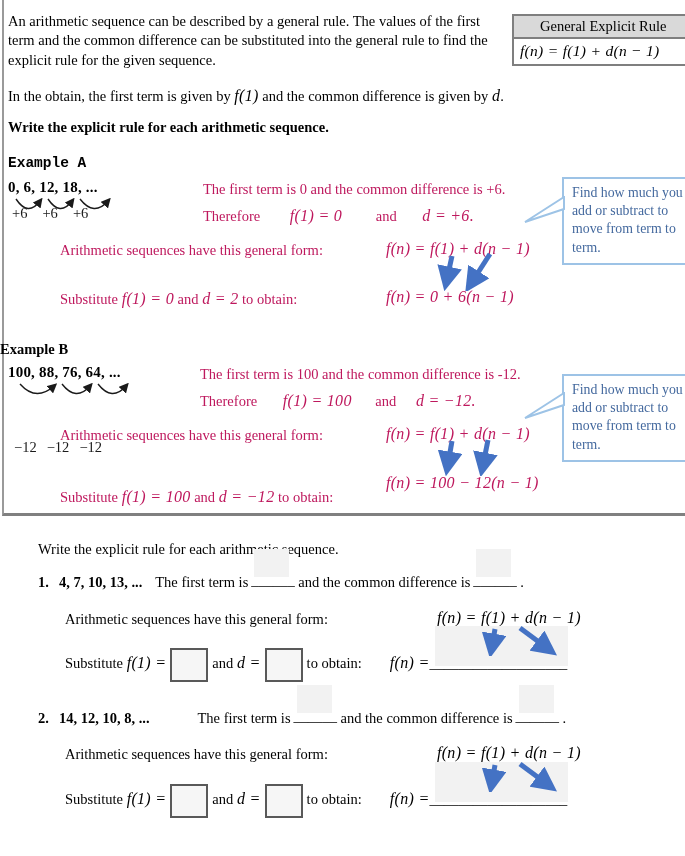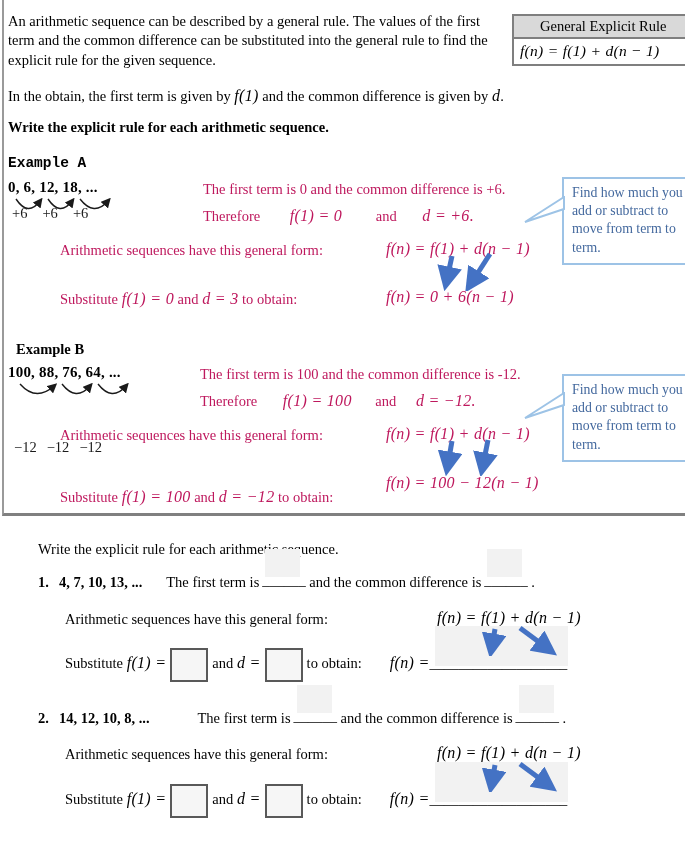--- a/index.html
+++ b/index.html
@@ -104,25 +104,25 @@
 <svg class="abs" style="left:428px; top:253px;" width="80" height="38">
   <defs>
       <marker id="mahA" markerWidth="5" markerHeight="5" refX="2.5" refY="2.5" orient="auto">
         <path d="M0,0 L5,2.5 L0,5 z" fill="#4472C4"></path>
       </marker>
     </defs>
   <line x1="24" y1="3" x2="19" y2="26" stroke="#4472C4" stroke-width="5" marker-end="url(#mahA)"></line>
   <line x1="62" y1="1" x2="44" y2="29" stroke="#4472C4" stroke-width="5" marker-end="url(#mahA)"></line>
 </svg>
 <div class="abs blue" style="left:60px; top:290px;">
-  <span>Substitute </span><span class="math">f(1) = 0</span><span> and </span><span class="math">d = 3</span><span> to obtain:</span>
+  <span>Substitute </span><span class="math">f(1) = 0</span><span> and </span><span class="math">d = 2</span><span> to obtain:</span>
 </div>
 <div class="abs blue math" style="left:386px; top:288px;">f(n) = 0 +  6(n − 1)</div>
 
-<div class="abs b" style="left:16px; top:341px;text-align:right;">Example B</div>
+<div class="abs b" style="left:0; top:341px;text-align:right;">Example B</div>
 
 <div class="abs b seq" style="left:8px; top:364px;">100,  88,  76,  64, ...</div>
 <svg class="abs" style="left:10px; top:381px;" width="170" height="20">
   <defs>
       <marker id="mseqB" markerWidth="7" markerHeight="7" refX="4" refY="3.5" orient="auto">
         <path d="M0,0 L7,3.5 L0,7 z" fill="#1a1a1a"></path>
       </marker>
     </defs>
   <path d="M10,3 Q26,21 44,5" fill="none" stroke="#1a1a1a" stroke-width="1.4" marker-end="url(#mseqB)"></path>
   <path d="M52,3 Q66,21 80,5" fill="none" stroke="#1a1a1a" stroke-width="1.4" marker-end="url(#mseqB)"></path>
@@ -157,21 +157,21 @@
   <line x1="60" y1="2" x2="55" y2="27" stroke="#4472C4" stroke-width="5" marker-end="url(#mahB)"></line>
 </svg>
 <div class="abs blue" style="left:60px; top:476px;margin-top:12px;">
   <span>Substitute </span><span class="math">f(1) = 100</span><span> and </span><span class="math">d = −12</span><span> to obtain:</span>
 </div>
 <div class="abs blue math" style="left:386px; top:474px;">f(n) = 100  −  12(n − 1)</div>
 
 <div class="abs" style="left:38px; top:541px;">Write the explicit rule for each arithmetic sequence.</div>
 
 <div class="abs sentence" style="left:38px; top:570px;">
-  <span class="b" style="margin-right:10px;">1.</span><span class="b" style="margin-right:24px;text-align:center;">4, 7, 10, 13, ...</span><span>The first term is</span><span class="blank"><span class="chip"></span><span class="us">______</span></span><span>and the common difference is</span><span class="blank"><span class="chip"></span><span class="us">______</span></span><span>.</span>
+  <span class="b" style="margin-right:10px;">1.</span><span class="b" style="margin-right:13px;text-align:center;">4, 7, 10, 13, ...</span><span>The first term is</span><span class="blank"><span class="chip"></span><span class="us">______</span></span><span>and the common difference is</span><span class="blank"><span class="chip"></span><span class="us">______</span></span><span>.</span>
 </div>
 
 <div class="abs" style="left:65px; top:611px;">Arithmetic sequences have this general form:</div>
 <div class="abs math" style="left:437px; top:609px;">f(n) = f(1) +  d(n − 1)</div>
 
 <div class="abs gray-rect" style="left:435px; top:626px;">
   <svg width="133" height="30">
     <defs>
         <marker id="mah1" markerWidth="5" markerHeight="5" refX="2.5" refY="2.5" orient="auto">
           <path d="M0,0 L5,2.5 L0,5 z" fill="#4472C4"></path>

